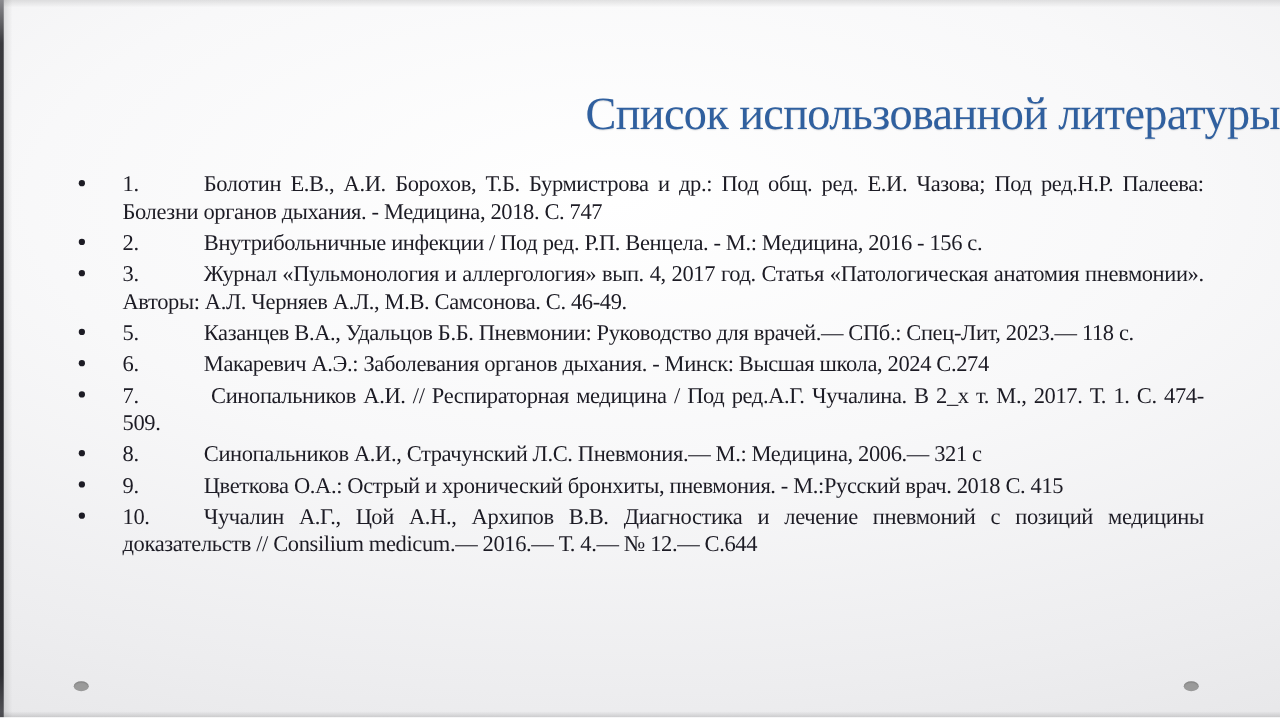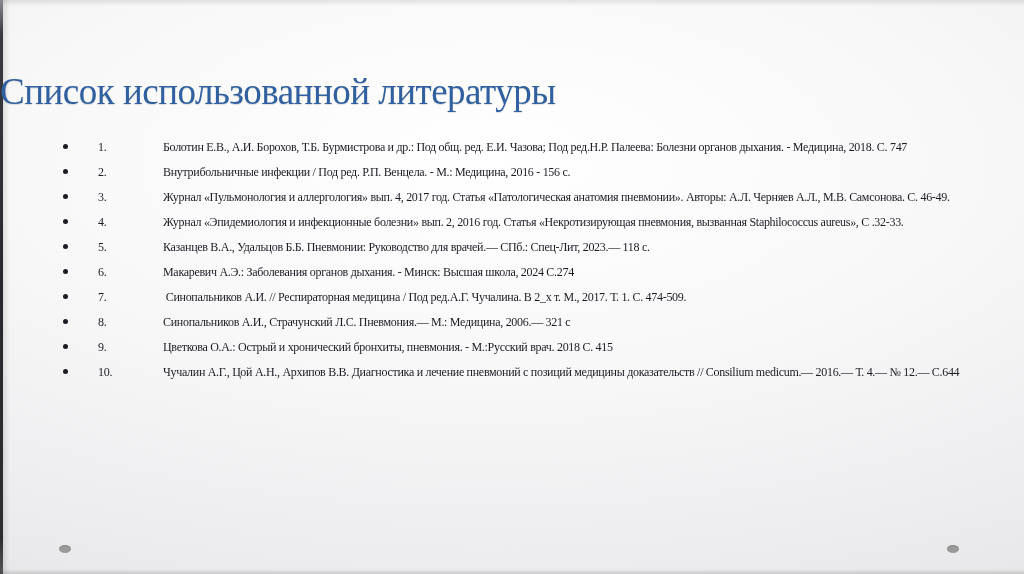--- a/index.html
+++ b/index.html
@@ -24,38 +24,38 @@
     position: absolute; left: 0; right: 0; top: 0; height: 6px;
     background: linear-gradient(to bottom, rgba(0,0,0,0.10), rgba(0,0,0,0));
   }
   .edge-bottom {
     position: absolute; left: 0; right: 0; bottom: 0; height: 5px;
     background: linear-gradient(to top, rgba(0,0,0,0.14), rgba(0,0,0,0));
   }
   .title {
     position: absolute;
     top: 70px; left: 0; right: 0;
-    text-align: left;
+    text-align: right;
     font-size: 37px;
     line-height: 44px;
     color: #30609f;
     letter-spacing: -0.5px;
     text-shadow: 0 1px 1px rgba(0,0,0,0.12);
   }
   .refs {
     position: absolute;
     top: 136px;
     left: 62px;
     width: 901px;
   }
   .ref-item {
     position: relative;
     padding-left: 36px;
     text-align: justify;
-    font-size: 12px;
+    font-size: 18px;
     line-height: 22px;
     letter-spacing: -0.3px;
     color: #1c1b24;
     margin-bottom: 3px;
   }
   .bullet {
     position: absolute;
     left: 1px; top: 8px;
     width: 5px; height: 5px;
     border-radius: 50%;
@@ -94,23 +94,20 @@
     </div>
 
     <div class="ref-item">
       <span class="bullet"></span><span class="num">2.</span><span>Внутрибольничные инфекции / Под ред. Р.П. Венцела. - М.: Медицина, 2016 - 156 с.</span>
     </div>
 
     <div class="ref-item">
       <span class="bullet"></span><span class="num">3.</span><span>Журнал «Пульмонология и аллергология» вып. 4, 2017 год. Статья «Патологическая анатомия пневмонии». Авторы: А.Л. Черняев А.Л., М.В. Самсонова. С. 46-49.</span>
     </div>
 
-    <div class="ref-item">
-      <span class="bullet"></span><span class="num">4.</span><span>Журнал «Эпидемиология и инфекционные болезни» вып. 2, 2016 год. Статья «Некротизирующая пневмония, вызванная Staphilococcus aureus», С .32-33.</span>
-    </div>
 
     <div class="ref-item">
       <span class="bullet"></span><span class="num">5.</span><span>Казанцев В.А., Удальцов Б.Б. Пневмонии: Руководство для врачей.— СПб.: Спец-Лит, 2023.— 118 с.</span>
     </div>
 
     <div class="ref-item">
       <span class="bullet"></span><span class="num">6.</span><span>Макаревич А.Э.: Заболевания органов дыхания. - Минск: Высшая школа, 2024 С.274</span>
     </div>
 
     <div class="ref-item">

